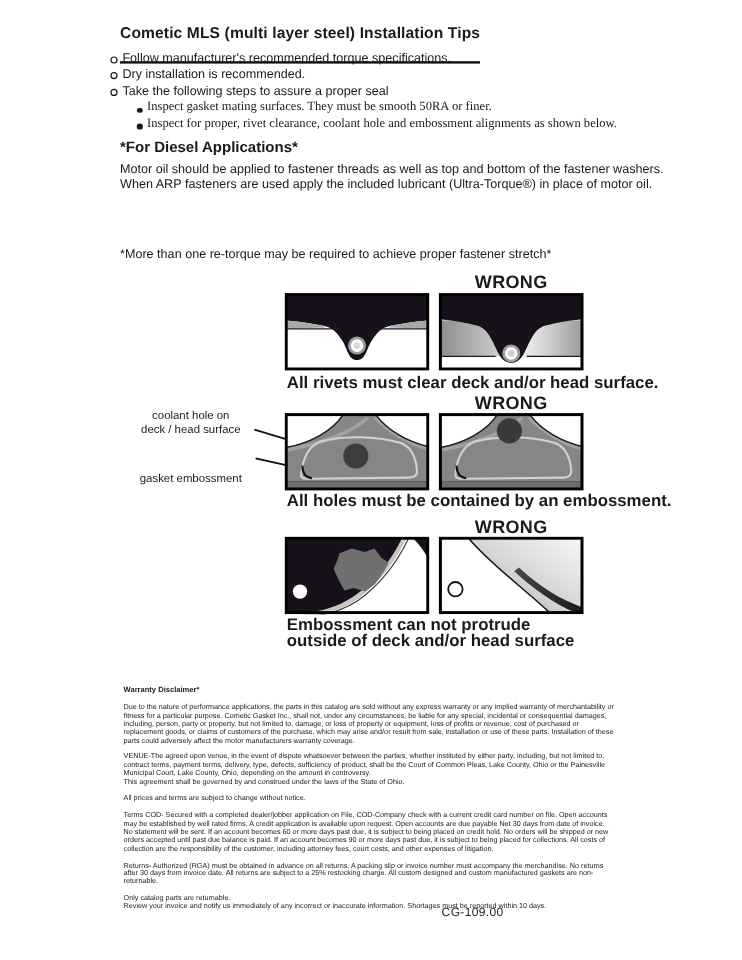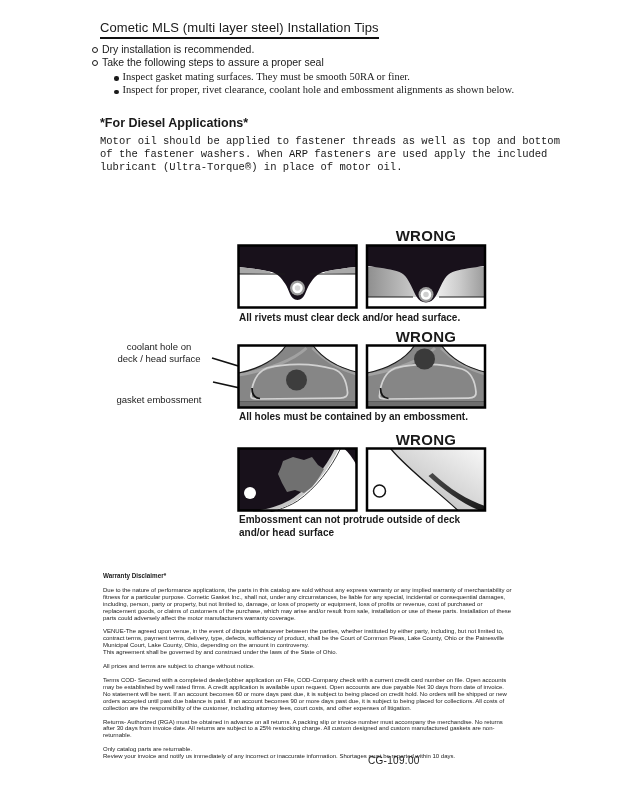--- a/index.html
+++ b/index.html
@@ -3,83 +3,87 @@
 <meta charset="utf-8">
 <style>
   html,body{margin:0;padding:0;background:#ffffff;}
   #page{
     position:relative;width:618px;height:800px;background:#ffffff;overflow:hidden;
     font-family:"Liberation Sans","DejaVu Sans",sans-serif;color:#1a1a1a;
   }
   .abs{position:absolute;}
   
   .title{
-    left:100px;top:20px;font-size:13px;font-weight:normal;
-    border-bottom:2px solid #111;padding-bottom:2px;letter-spacing:.1px;
+    left:100px;top:20px;font-size:13px;font-weight:bold;
+    border-bottom:2px solid #111;padding-bottom:16px;letter-spacing:.1px;
   }
   
   .bullets{left:92px;top:43px;width:470px;font-size:10.5px;line-height:13.4px;}
   .b-item{display:flex;align-items:flex-start;}
   .b-item::before{
     content:"";flex:0 0 auto;width:4px;height:4px;border:1px solid #1a1a1a;border-radius:50%;
     margin:4px 4px 0 0;
   }
   .b-sub{display:flex;align-items:center;margin-left:22px;font-family:Liberation Serif, serif;}
   .b-sub::before{
     content:"";flex:0 0 auto;width:4.5px;height:4.5px;background:#1a1a1a;border-radius:50%;
     margin:4px 4px 0 0;
   }
   
   .diesel-h{left:100px;top:116px;font-size:12.5px;font-weight:bold;}
   .para{left:100px;width:462px;font-size:10.5px;line-height:13.2px;}
-  .p1{top:135px;font-family:Liberation Mono, monospace;}
+  .p1{top:135px;}
   .p2{top:165px;}
   .note{top:206px;}
   
   .fig-label{font-size:15px;font-weight:bold;text-align:center;letter-spacing:.3px;}
   .lab-l{left:237px;width:121px;margin-top:28px;}
   .lab-r{left:365px;width:122px;}
   .panel{display:block;}
   .pan-l{left:237px;width:121px;height:65px;}
   .pan-r{left:365px;width:122px;height:65px;}
-  .caption{left:239px;font-size:10px;font-weight:bold;line-height:12.5px;}
+  .caption{left:239px;font-size:14px;font-weight:bold;line-height:12.5px;}
   .ann{
     left:108px;width:102px;text-align:center;font-size:9.5px;line-height:11.5px;
     white-space:pre-line;
   }
   
   .legal{left:103px;top:573px;width:410px;font-size:6px;line-height:6.9px;}
   .legal .lh{font-weight:bold;margin:0 0 7px 0;font-size:6.3px;}
   .legal p{margin:0 0 7px 0;white-space:pre-line;}
   .pagenum{left:368px;top:755px;font-size:10px;letter-spacing:.3px;}
 </style>
 </head>
 <body>
 
 <div id="page">
 
   <div class="abs title">Cometic MLS (multi layer steel) Installation Tips</div>
 
   <div class="abs bullets">
     <div class="b-item">
+        <span>Follow manufacturer's recommended torque specifications.</span>
+      </div>
+    <div class="b-item">
         <span>Dry installation is recommended.</span>
       </div>
     <div class="b-item">
         <span>Take the following steps to assure a proper seal</span>
       </div>
     <div class="b-sub">
         <span>Inspect gasket mating surfaces.  They must be smooth 50RA or finer.</span>
       </div>
     <div class="b-sub">
         <span>Inspect for proper, rivet clearance, coolant hole and embossment alignments as shown below.</span>
       </div>
   </div>
 
   <div class="abs diesel-h">*For Diesel Applications*</div>
   <div class="abs para p1">Motor oil should be applied to fastener threads as well as top and bottom of the fastener washers. When ARP fasteners are used apply the included lubricant (Ultra-Torque®) in place of motor oil.</div>
+  <div class="abs para note">*More than one re-torque may be required to achieve proper fastener stretch*</div>
 
   <div class="abs fig-label lab-l" style="top:227px;">RIGHT</div>
   <div class="abs fig-label lab-r" style="top:227px;">WRONG</div>
 
   <svg class="abs panel pan-l" style="top:244px;" viewBox="0 0 242 130">
     <rect x="0" y="0" width="242" height="130" fill="#ffffff"></rect>
     <path d="M3,3 H239 V46 C216,48 196,51 177,55 C159,59 154,68 146,79 C137,92 136,112 121,112 C106,112 105,92 96,79 C88,68 83,59 65,55 C46,51 26,48 3,46 Z" fill="#18111b"></path>
     <path d="M3,46 C26,48 46,51 65,55 L68,58 L3,60 Z" fill="#a9a9a9"></path>
     <path d="M239,46 C216,48 196,51 177,55 L174,58 L239,60 Z" fill="#a9a9a9"></path>
     <path d="M3,60 H96 M146,60 H239" stroke="#1a1a1a" stroke-width="2"></path>

